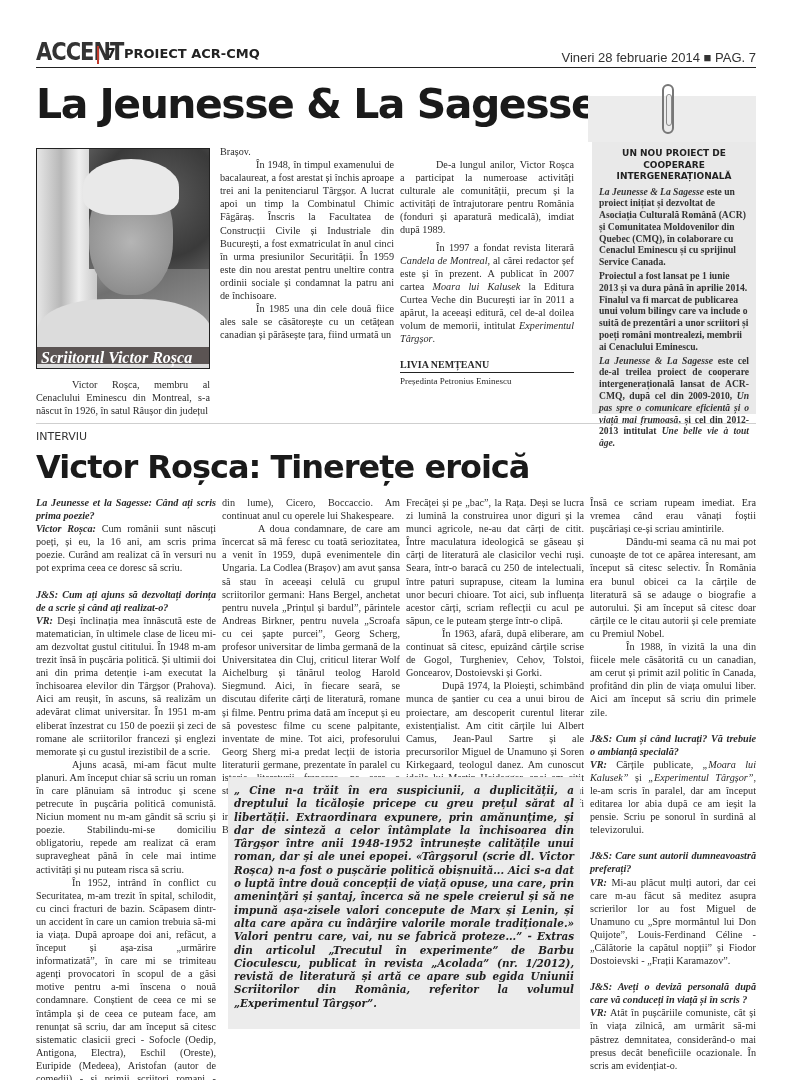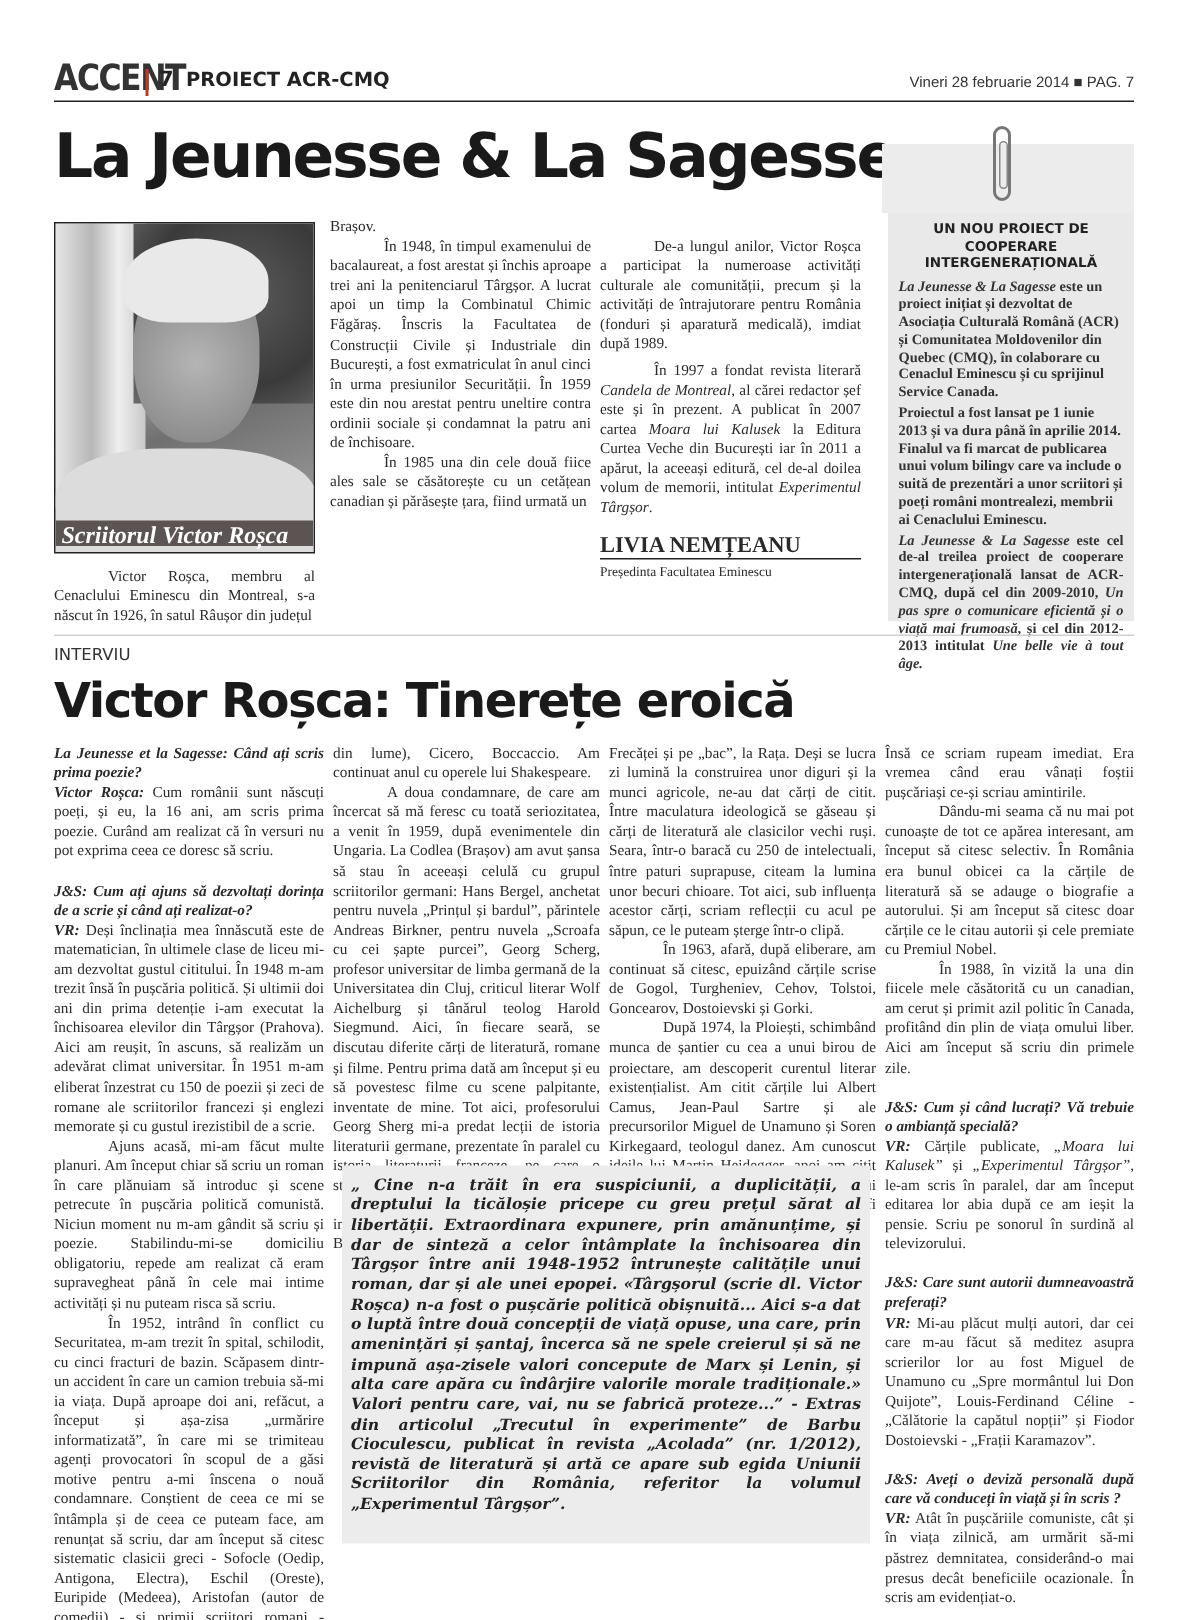--- a/index.html
+++ b/index.html
@@ -4,39 +4,39 @@
 <style>
   * { box-sizing: border-box; margin: 0; padding: 0; }
   html, body { width: 792px; height: 1080px; background: #ffffff; overflow: hidden; }
   body { position: relative; font-family: "Liberation Serif", serif; color: #222; }
 
   .masthead { position: absolute; left: 36px; top: 38px; width: 720px; height: 30px; border-bottom: 1.5px solid #222; }
   .logo { position: absolute; left: 0; top: 2px; font-family: "DejaVu Sans", sans-serif; font-size: 21px; font-weight: bold; letter-spacing: -1px; color: #333; transform: scaleY(1.15); }
   .logo-bar { position: absolute; left: 61px; top: 8px; width: 2px; height: 18px; background: #c0392b; }
   .page-num { position: absolute; left: 70px; top: 7px; font-family: "DejaVu Sans", sans-serif; font-size: 14px; font-weight: bold; color: #222; }
   .section-label { position: absolute; left: 88px; top: 8px; font-family: "DejaVu Sans", sans-serif; font-size: 13px; font-weight: bold; color: #222; }
-  .date-line { position: absolute; right: 0; top: 12px; font-family: "Liberation Sans", sans-serif; font-size: 10px; color: #333; }
+  .date-line { position: absolute; right: 0; top: 12px; font-family: "Liberation Sans", sans-serif; font-size: 13px; color: #333; }
 
   .headline-1 { position: absolute; left: 36px; top: 80px; font-family: "DejaVu Sans", sans-serif; font-weight: bold; font-size: 41px; letter-spacing: -1.5px; color: #1a1a1a; white-space: nowrap; }
 
   .photo { position: absolute; left: 36px; top: 148px; width: 174px; height: 221px; border: 1px solid #222; background: linear-gradient(160deg, #9a9a9a 0%, #c9c9c9 30%, #707070 60%, #a8a8a8 100%); overflow: hidden; }
   .photo .frame { position: absolute; left: 0; top: 0; width: 60px; height: 190px; background: linear-gradient(90deg,#e6e6e6,#b7b7b7 40%,#efefef 70%,#c8c8c8); }
   .photo .bg-painting { position: absolute; right: 0; top: 0; width: 120px; height: 120px; background: radial-gradient(circle at 60% 40%, #5c5c5c, #3a3a3a 60%, #6a6a6a); }
   .photo .head { position: absolute; left: 52px; top: 28px; width: 84px; height: 118px; border-radius: 45% 45% 45% 45%; background: radial-gradient(circle at 50% 55%, #b5b5b5, #8c8c8c 70%); }
   .photo .hair { position: absolute; left: 46px; top: 10px; width: 96px; height: 56px; border-radius: 50% 50% 30% 30%; background: #e9e9e9; }
   .photo .shirt { position: absolute; left: 0; top: 150px; width: 174px; height: 80px; border-radius: 40% 40% 0 0; background: #dcdcdc; }
   .photo .caption { position: absolute; left: 0; bottom: 4px; width: 100%; height: 17px; background: #5b5453; color: #fff; font-style: italic; font-weight: bold; font-size: 16px; padding: 2px 4px; }
 
   .col { position: absolute; font-size: 10.2px; line-height: 13.1px; text-align: justify; color: #2a2a2a; }
   .col p { margin: 0; }
   .col p.ind { text-indent: 36px; }
   .col .gap { height: 13px; }
   .col i { font-style: italic; }
 
-  .byline-name { font-weight: bold; font-size: 15px; border-bottom: 1px solid #222; margin-top: 13px; padding-bottom: 1px; }
+  .byline-name { font-weight: bold; font-size: 10px; border-bottom: 1px solid #222; margin-top: 13px; padding-bottom: 1px; }
   .byline-role { font-size: 9px; margin-top: 2px; }
 
   .sidebar-box { position: absolute; left: 592px; top: 142px; width: 164px; height: 272px; background: #e9e9e9; padding: 6px 7px; }
   .sidebar-box .title { font-family: "DejaVu Sans", sans-serif; font-weight: bold; font-size: 9px; line-height: 11.5px; text-align: center; color: #222; margin-bottom: 3px; }
   .sidebar-box .body { font-size: 9.6px; line-height: 11.8px; color: #333; text-align: left; font-weight: bold; }
   .sidebar-box .body p { margin-bottom: 2px; }
   .paperclip { position: absolute; left: 662px; top: 84px; width: 12px; height: 50px; border: 2px solid #777; border-radius: 6px; }
   .paperclip::after { content: ""; position: absolute; left: 2px; top: 8px; width: 4px; height: 30px; border: 1.5px solid #888; border-radius: 3px; }
   .paper { position: absolute; left: 588px; top: 96px; width: 168px; height: 46px; background: #ececec; }
 
@@ -79,21 +79,21 @@
   <p>Brașov.</p>
   <p class="ind">În 1948, în timpul examenului de bacalaureat, a fost arestat și închis aproape trei ani la penitenciarul Târgșor. A lucrat apoi un timp la Combinatul Chimic Făgăraș. Înscris la Facultatea de Construcții Civile și Industriale din București, a fost exmatriculat în anul cinci în urma presiunilor Securității. În 1959 este din nou arestat pentru uneltire contra ordinii sociale și condamnat la patru ani de închisoare.</p>
   <p class="ind">În 1985 una din cele două fiice ales sale se căsătorește cu un cetățean canadian și părăsește țara, fiind urmată un</p>
 </div>
 
 <div class="col" style="left:400px; top:145px; width:174px;">
   <div class="gap"></div>
   <p class="ind">De-a lungul anilor, Victor Roșca a participat la numeroase activități culturale ale comunității, precum și la activități de întrajutorare pentru România (fonduri și aparatură medicală), imdiat după 1989.</p>
   <p class="ind" style="margin-top:4px;"><span>În 1997 a fondat revista literară</span> <i>Candela de Montreal</i><span>, al cărei redactor șef este și în prezent. A publicat în 2007 cartea </span><i>Moara lui Kalusek</i><span> la Editura Curtea Veche din București iar în 2011 a apărut, la aceeași editură, cel de-al doilea volum de memorii, intitulat </span><i>Experimentul Târgșor</i><span>.</span></p>
   <div class="byline-name">LIVIA NEMȚEANU</div>
-  <div class="byline-role">Președinta Facultatea Eminescu</div>
+  <div class="byline-role">Președinta Petronius Eminescu</div>
 </div>
 
 <div class="paper"></div>
 <div class="paperclip"></div>
 <div class="sidebar-box">
   <div class="title">UN NOU PROIECT DE COOPERARE INTERGENERAȚIONALĂ</div>
   <div class="body">
     <p><i>La Jeunesse &amp; La Sagesse</i><span> este un proiect inițiat și dezvoltat de Asociația Culturală Română (ACR) și Comunitatea Moldovenilor din Quebec (CMQ), în colaborare cu Cenaclul Eminescu și cu sprijinul Service Canada.</span></p>
     <p>Proiectul a fost lansat pe 1 iunie 2013 și va dura până în aprilie 2014. Finalul va fi marcat de publicarea unui volum bilingv care va include o suită de prezentări a unor scriitori și poeți români montrealezi, membrii ai Cenaclului Eminescu.</p>
     <p style="text-align:justify;"><i>La Jeunesse &amp; La Sagesse</i><span> este cel de-al treilea proiect de cooperare intergenerațională lansat de ACR-CMQ, după cel din 2009-2010, </span><i>Un pas spre o comunicare eficientă și o viață mai frumoasă</i><span>, și cel din 2012-2013 intitulat </span><i>Une belle vie à tout âge.</i></p>

